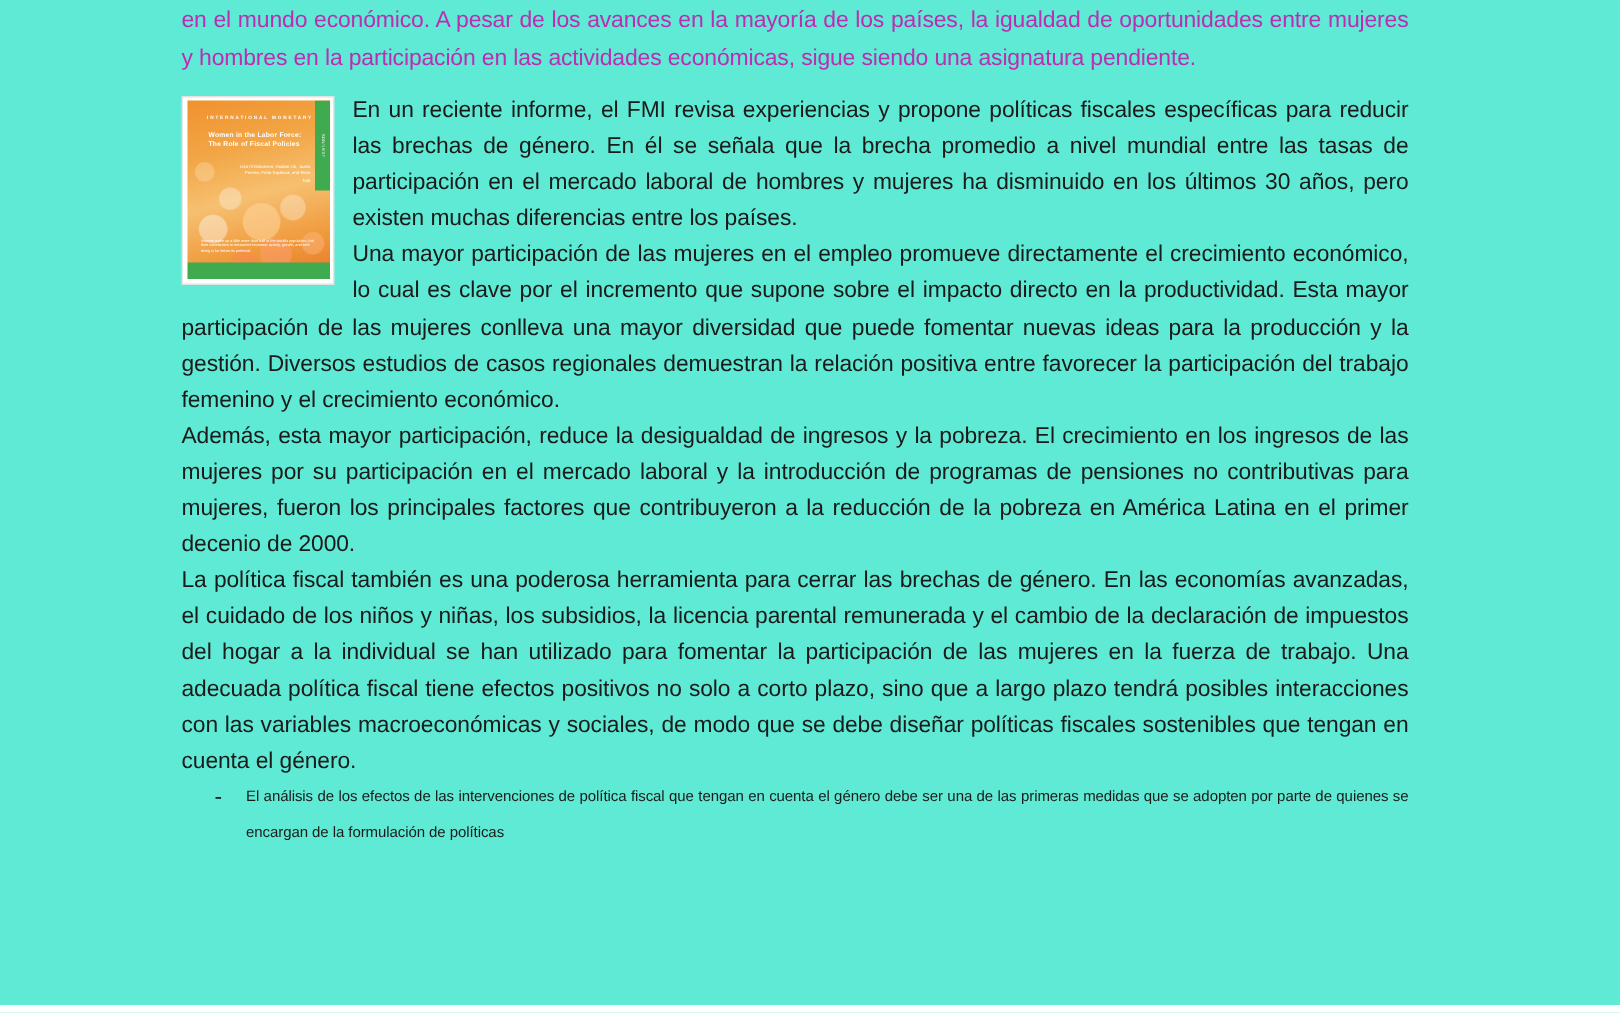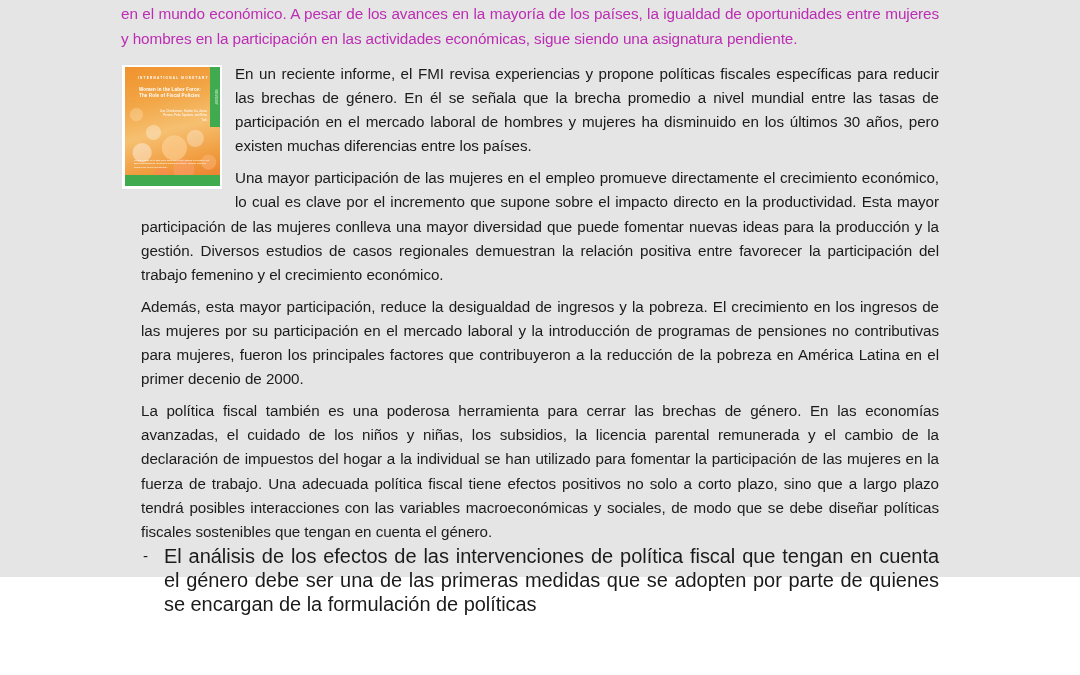--- a/index.html
+++ b/index.html
@@ -13,22 +13,22 @@
     overflow: hidden;
     font-family: "Liberation Sans", sans-serif;
     position: relative;
   }
 
   #page {
     position: absolute;
     left: 0;
     top: 0;
     width: 1080px;
-    height: 577px;
-    background: #e5e5e5;
+    height: 670px;
+    background: #5eead4;
   }
 
   .content {
     position: absolute;
     left: 121px;
     top: 0px;
     width: 818px;
   }
 
   
@@ -152,21 +152,21 @@
   }
   .cover-note {
     position: absolute;
     left: 9px;
     right: 9px;
     bottom: 17px;
     font-size: 2.5px;
     line-height: 3.3px;
     color: #ffffff;
   }
-  .p-block { margin-top: 8px; padding-left: 20px; }
+  .p-block { margin-top: 0px; }
 
   
   .bullets {
     margin: 0;
     padding: 0;
     list-style: none;
   }
   .bullet-row {
     display: flex;
     align-items: flex-start;
@@ -176,21 +176,21 @@
     width: 21px;
     color: #1b1b1b;
     font-size: 15.2px;
     line-height: 24.1px;
     padding-left: 22px;
     box-sizing: content-box;
   }
   .bullet-text {
     flex: 1 1 auto;
     color: #1b1b1b;
-    font-size: 20px;
+    font-size: 10px;
     line-height: 24.1px;
     text-align: justify;
     text-justify: inter-word;
     letter-spacing: -0.05px;
   }
 </style>
 </head>
 <body>
 
 <div id="page">

